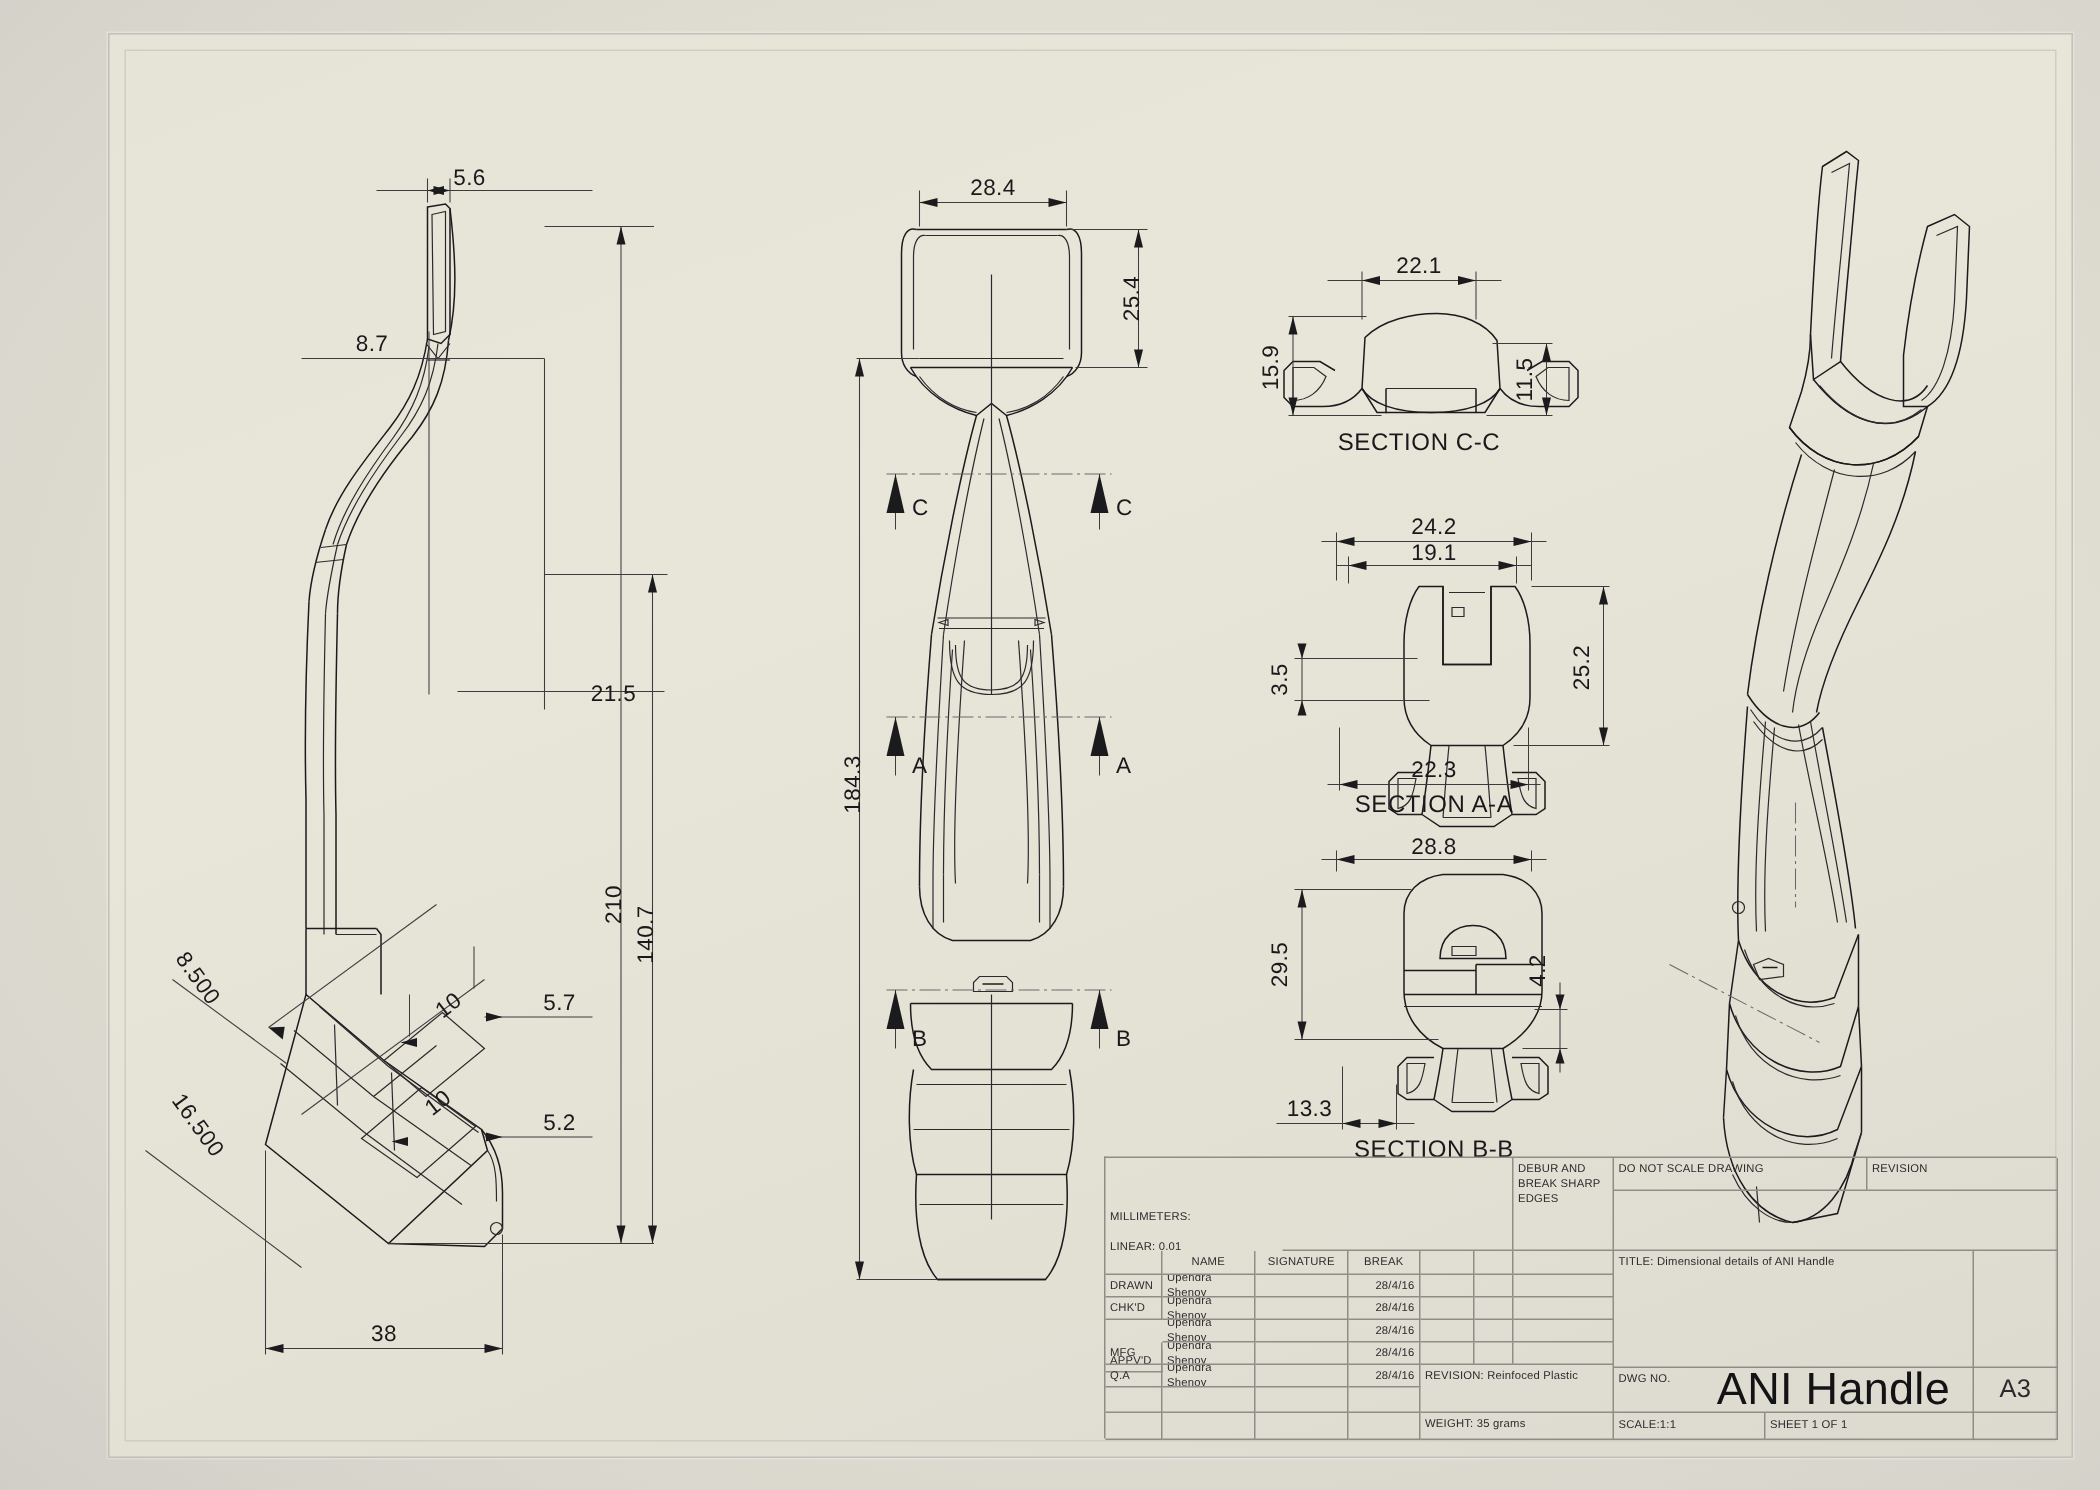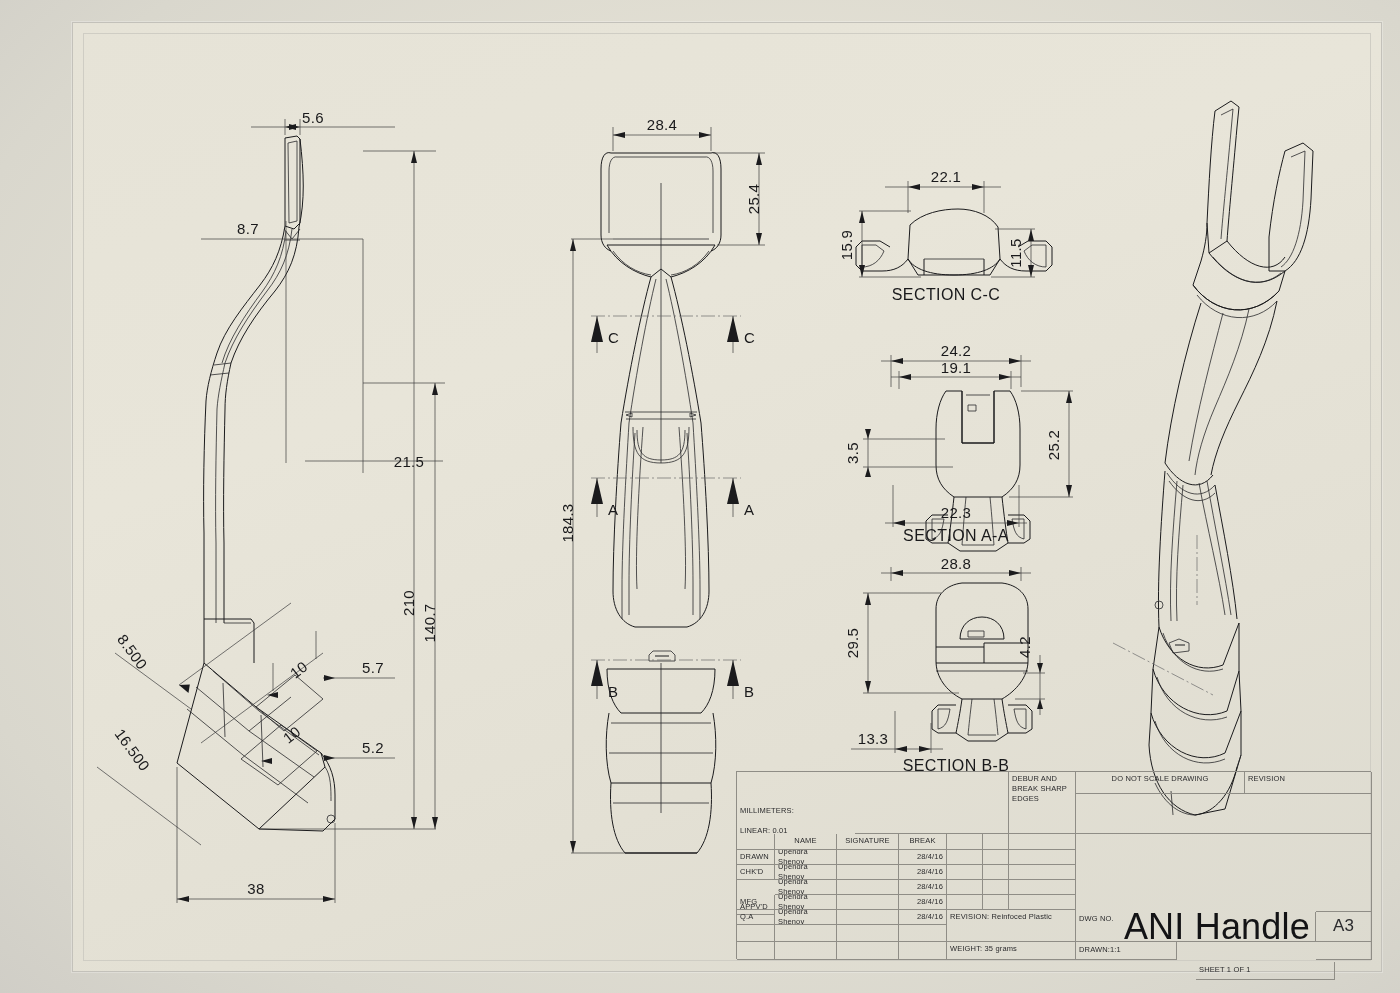--- a/index.html
+++ b/index.html
@@ -48,27 +48,27 @@
   }
   .tb-cell{
     position:absolute;box-sizing:border-box;
     border-right:1px solid #8f8d86;border-bottom:1px solid #8f8d86;
     font-size:7.5px;color:#2b2b2d;
     padding:2px 3px;line-height:1.35;
     letter-spacing:.15px;
     overflow:hidden;
     white-space:pre-line;
   }
-  .tb-cell.ctr{text-align:center;}
+  .tb-cell.ctr{text-align:left;}
   .tb-cell.mid{display:flex;align-items:center;}
   .tb-cell.midctr{display:flex;align-items:center;justify-content:center;}
   .tb-title-big{
-    font-size:36px;color:#131315;letter-spacing:.2px;
+    font-size:30px;color:#131315;letter-spacing:.2px;
     display:flex;align-items:center;justify-content:flex-end;
-    padding-right:6px;
+    padding-right:16px;
   }
   .tb-a3{font-size:17px;display:flex;align-items:center;justify-content:center;}
 </style>
 </head>
 <body>
 
 <div id="sheet-wrap">
   <div id="sheet">
     <div id="frame"></div>
 
@@ -534,20 +534,21 @@
       <div class="tb-cell" style="left:508px;top:0;width:127px;height:22px;">REVISION</div>
       <div class="tb-cell" style="left:339px;top:22px;width:296px;height:40px;"></div>
 
       <div class="tb-cell midctr" style="left:0;top:62px;width:38px;height:16px;"></div>
       <div class="tb-cell midctr" style="left:38px;top:62px;width:62px;height:16px;">NAME</div>
       <div class="tb-cell midctr" style="left:100px;top:62px;width:62px;height:16px;">SIGNATURE</div>
       <div class="tb-cell midctr" style="left:162px;top:62px;width:48px;height:16px;">BREAK</div>
       <div class="tb-cell" style="left:210px;top:62px;width:36px;height:16px;"></div>
       <div class="tb-cell" style="left:246px;top:62px;width:26px;height:16px;"></div>
       <div class="tb-cell" style="left:272px;top:62px;width:67px;height:16px;"></div>
+      <div class="tb-cell" style="left:339px;top:62px;width:240px;height:78px;">TITLE: Dimensional details of ANI Handle</div>
       <div class="tb-cell" style="left:579px;top:62px;width:56px;height:78px;"></div>
 
       <div class="tb-cell mid" style="left:0;top:78px;width:38px;height:15px;">DRAWN</div>
       <div class="tb-cell mid" style="left:38px;top:78px;width:62px;height:15px;">Upendra Shenoy</div>
       <div class="tb-cell" style="left:100px;top:78px;width:62px;height:15px;"></div>
       <div class="tb-cell mid ctr" style="left:162px;top:78px;width:48px;height:15px;justify-content:flex-end;">28/4/16</div>
       <div class="tb-cell" style="left:210px;top:78px;width:36px;height:15px;"></div>
       <div class="tb-cell" style="left:246px;top:78px;width:26px;height:15px;"></div>
       <div class="tb-cell" style="left:272px;top:78px;width:67px;height:15px;"></div>
 
@@ -581,22 +582,22 @@
       <div class="tb-cell mid" style="left:162px;top:138px;width:48px;height:15px;justify-content:flex-end;">28/4/16</div>
 
       <div class="tb-cell" style="left:210px;top:138px;width:129px;height:32px;">REVISION: Reinfoced Plastic</div>
       <div class="tb-cell" style="left:210px;top:170px;width:129px;height:18px;">WEIGHT: 35 grams</div>
 
       <div class="tb-cell" style="left:339px;top:140px;width:240px;height:30px;">DWG NO.</div>
       <div class="tb-cell tb-title-big" style="left:339px;top:140px;width:240px;height:30px;border:none;">ANI Handle</div>
       <div class="tb-cell tb-a3" style="left:579px;top:140px;width:56px;height:30px;">A3</div>
       <div class="tb-cell" style="left:579px;top:170px;width:56px;height:18px;"></div>
 
-      <div class="tb-cell mid" style="left:339px;top:170px;width:101px;height:18px;">DRAWN:1:1</div>
-      <div class="tb-cell mid" style="left:459px;top:170px;width:139px;height:18px;margin-top:20px;">SHEET 1 OF 1</div>
+      <div class="tb-cell mid" style="left:339px;top:170px;width:101px;height:18px;">SCALE:1:1</div>
+      <div class="tb-cell mid" style="left:440px;top:170px;width:139px;height:18px;">SHEET 1 OF 1</div>
 
       <div class="tb-cell" style="left:0;top:153px;width:38px;height:17px;"></div>
       <div class="tb-cell" style="left:38px;top:153px;width:62px;height:17px;"></div>
       <div class="tb-cell" style="left:100px;top:153px;width:62px;height:17px;"></div>
       <div class="tb-cell" style="left:162px;top:153px;width:48px;height:17px;"></div>
       <div class="tb-cell" style="left:0;top:170px;width:38px;height:18px;"></div>
       <div class="tb-cell" style="left:38px;top:170px;width:62px;height:18px;"></div>
       <div class="tb-cell" style="left:100px;top:170px;width:62px;height:18px;"></div>
       <div class="tb-cell" style="left:162px;top:170px;width:48px;height:18px;"></div>
     </div>

